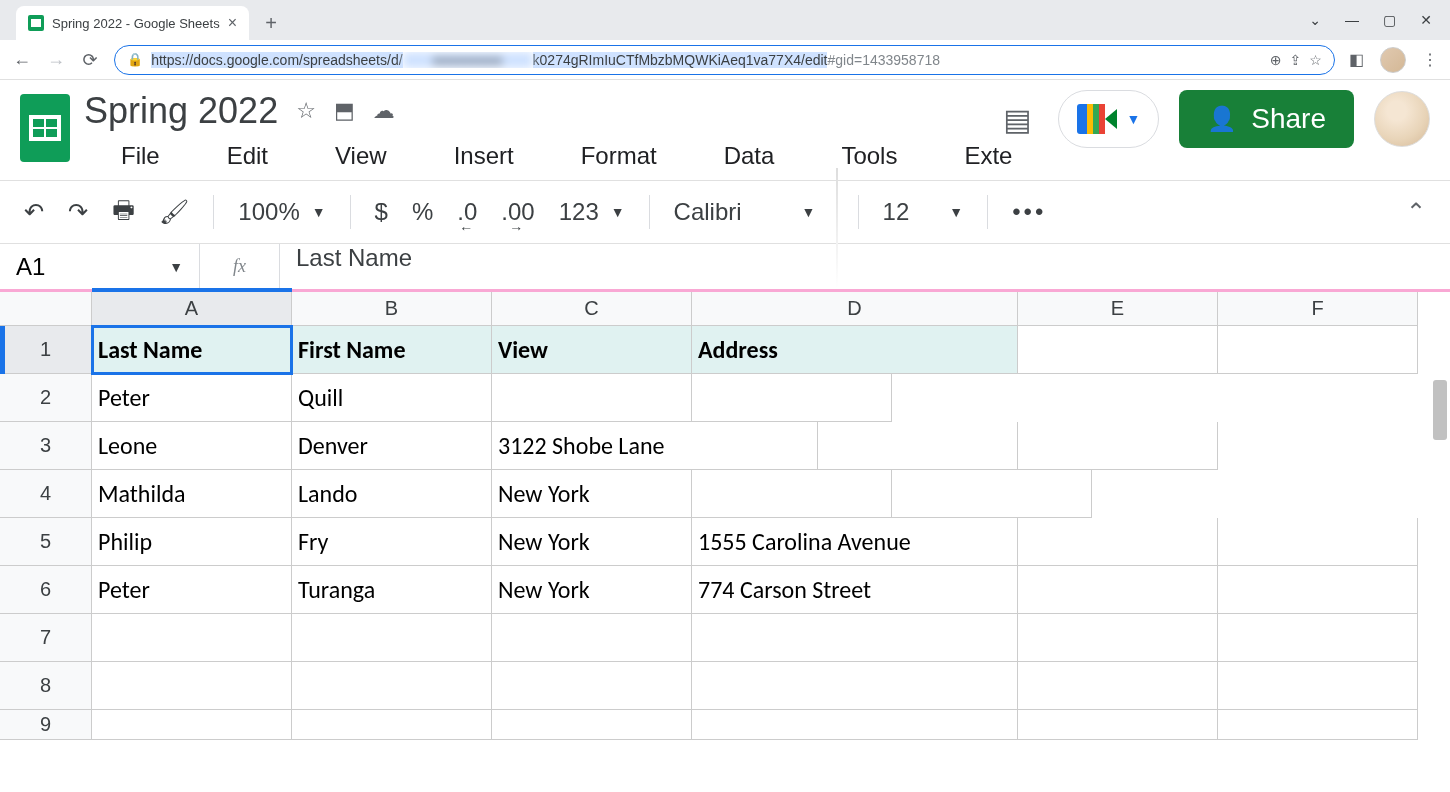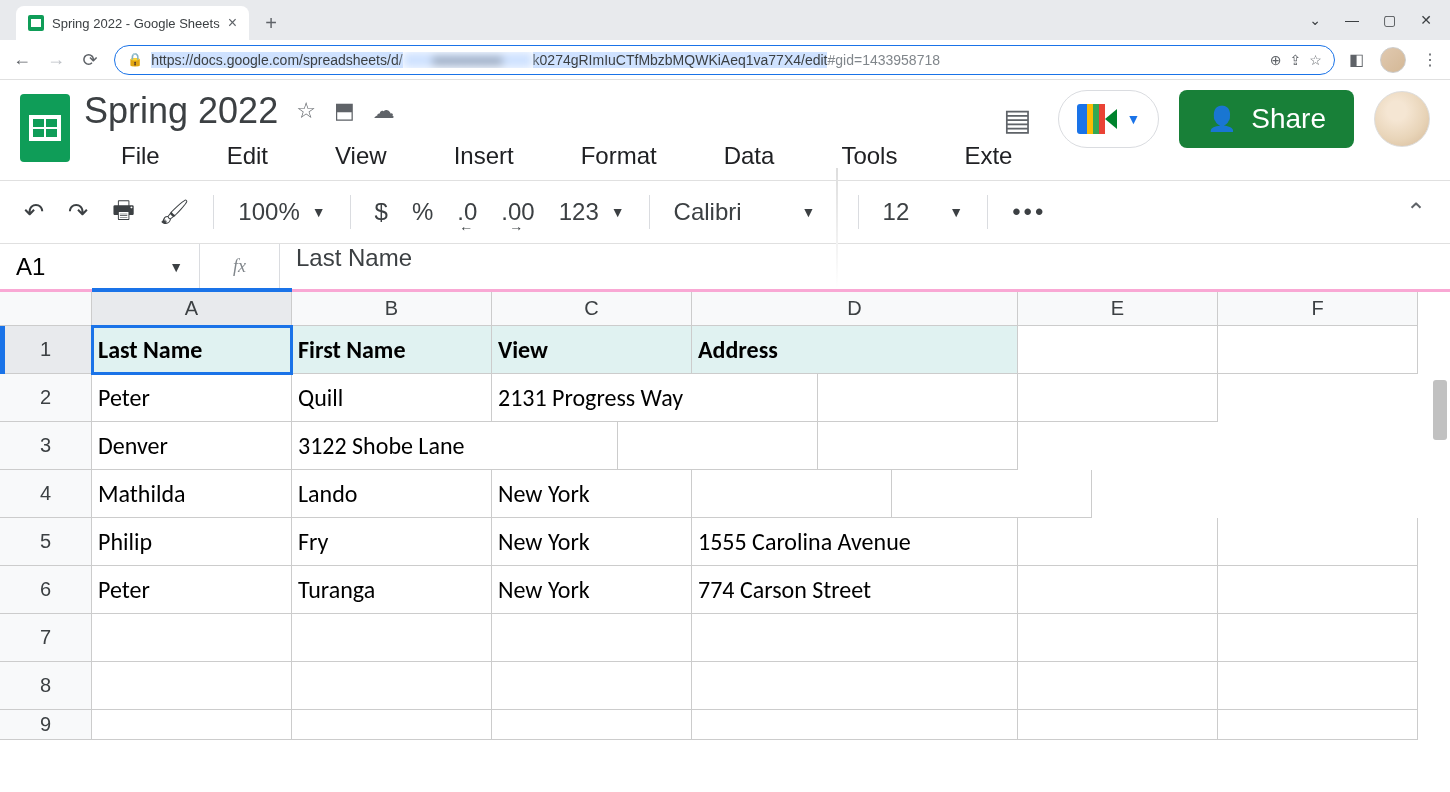--- a/index.html
+++ b/index.html
@@ -228,26 +228,26 @@
     <div class="cell hdr colC">View</div>
     <div class="cell hdr colD">Address</div>
     <div class="cell colE"></div>
     <div class="cell colF"></div>
   </div>
 
   <div class="row">
       <div class="row-hdr">2</div>
       <div class="cell colA">Peter</div>
       <div class="cell colB">Quill</div>
-      <div class="cell colD">2131 Progress Way</div>
       <div class="cell colE"></div>
       <div class="cell colF"></div>
     </div>
   <div class="row">
       <div class="row-hdr">3</div>
+      <div class="cell colA">Leone</div>
       <div class="cell colC">Denver</div>
       <div class="cell colD">3122 Shobe Lane</div>
       <div class="cell colE"></div>
       <div class="cell colF"></div>
     </div>
   <div class="row">
       <div class="row-hdr">4</div>
       <div class="cell colA">Mathilda</div>
       <div class="cell colB">Lando</div>
       <div class="cell colC">New York</div>

